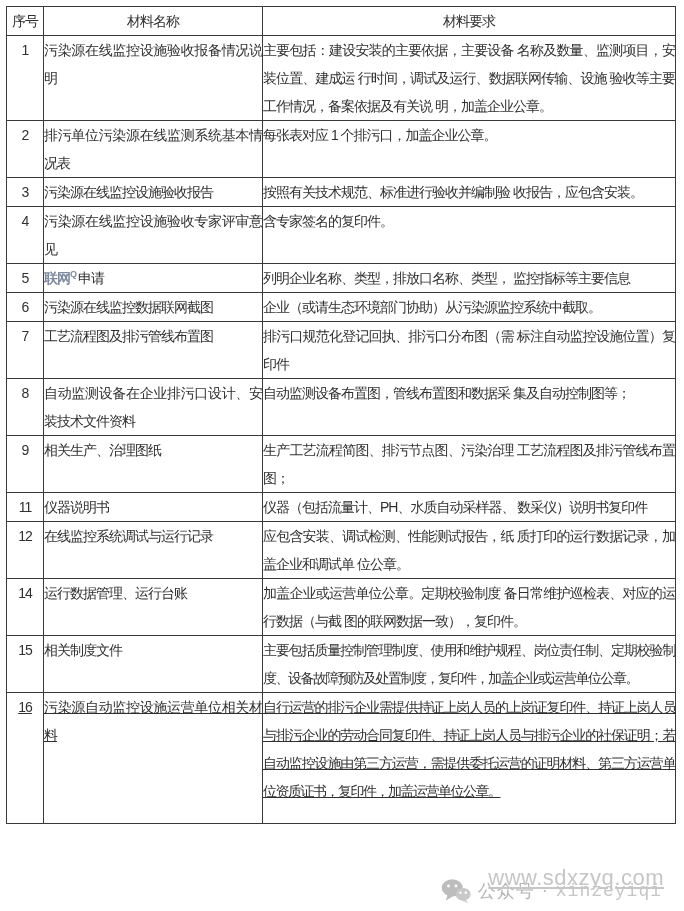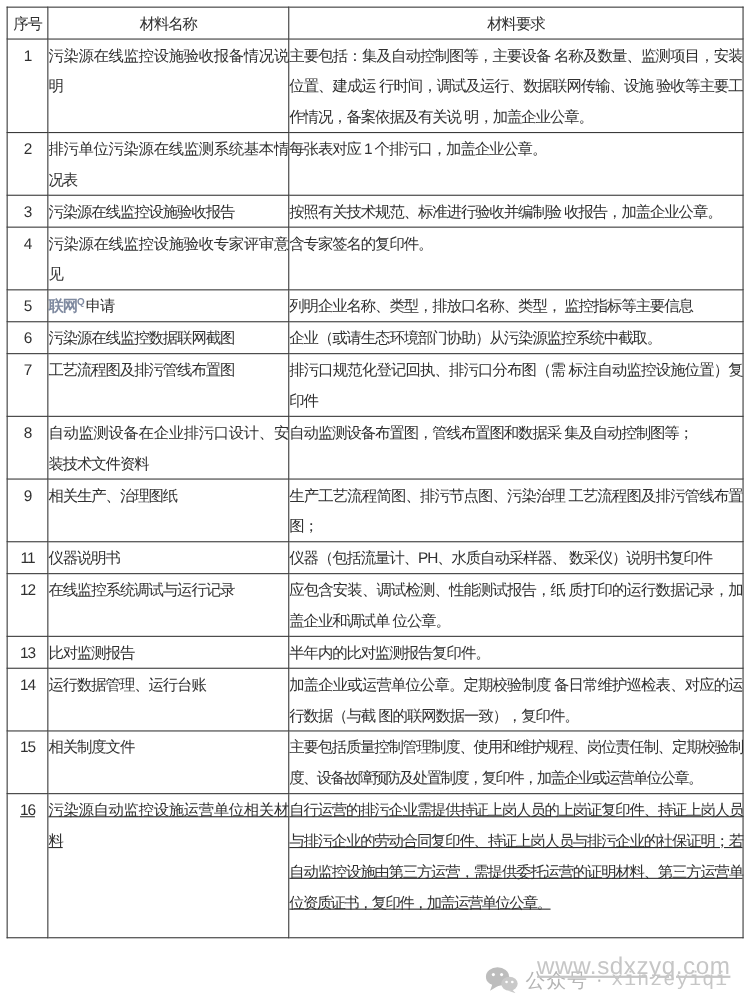--- a/index.html
+++ b/index.html
@@ -88,31 +88,31 @@
       </colgroup>
     <tbody>
         <tr>
       <th>序号</th>
       <th>材料名称</th>
       <th>材料要求</th>
     </tr>
     <tr>
       <td class="no">1</td>
       <td class="name">污染源在线监控设施验收报备情况说明</td>
-      <td class="req">主要包括：集及自动控制图等，主要设备 名称及数量、监测项目，安装位置、建成运 行时间，调试及运行、数据联网传输、设施 验收等主要工作情况，备案依据及有关说 明，加盖企业公章。</td>
+      <td class="req">主要包括：建设安装的主要依据，主要设备 名称及数量、监测项目，安装位置、建成运 行时间，调试及运行、数据联网传输、设施 验收等主要工作情况，备案依据及有关说 明，加盖企业公章。</td>
     </tr>
     <tr>
       <td class="no">2</td>
       <td class="name">排污单位污染源在线监测系统基本情况表</td>
       <td class="req">每张表对应 1 个排污口，加盖企业公章。</td>
     </tr>
     <tr>
       <td class="no">3</td>
       <td class="name">污染源在线监控设施验收报告</td>
-      <td class="req">按照有关技术规范、标准进行验收并编制验 收报告，加盖企业公章。</td>
+      <td class="req">按照有关技术规范、标准进行验收并编制验 收报告，应包含安装。</td>
     </tr>
     <tr>
       <td class="no">4</td>
       <td class="name">污染源在线监控设施验收专家评审意见</td>
       <td class="req">含专家签名的复印件。</td>
     </tr>
     <tr>
       <td class="no">5</td>
       <td class="name">
         <span class="link">联网</span><sup class="link kw">Q</sup><span>申请</span>
@@ -143,25 +143,20 @@
       <td class="no">11</td>
       <td class="name">仪器说明书</td>
       <td class="req">仪器（包括流量计、PH、水质自动采样器、 数采仪）说明书复印件</td>
     </tr>
     <tr>
       <td class="no">12</td>
       <td class="name">在线监控系统调试与运行记录</td>
       <td class="req">应包含安装、调试检测、性能测试报告，纸 质打印的运行数据记录，加盖企业和调试单 位公章。</td>
     </tr>
     <tr>
-      <td class="no">13</td>
-      <td class="name">比对监测报告</td>
-      <td class="req">半年内的比对监测报告复印件。</td>
-    </tr>
-    <tr>
       <td class="no">14</td>
       <td class="name">运行数据管理、运行台账</td>
       <td class="req">加盖企业或运营单位公章。定期校验制度 备日常维护巡检表、对应的运行数据（与截 图的联网数据一致），复印件。</td>
     </tr>
     <tr class="tight15">
       <td class="no">15</td>
       <td class="name">相关制度文件</td>
       <td class="req">主要包括质量控制管理制度、使用和维护规程、岗位责任制、定期校验制度、设备故障预防及处置制度，复印件，加盖企业或运营单位公章。</td>
     </tr>
     <tr class="last tight15">

